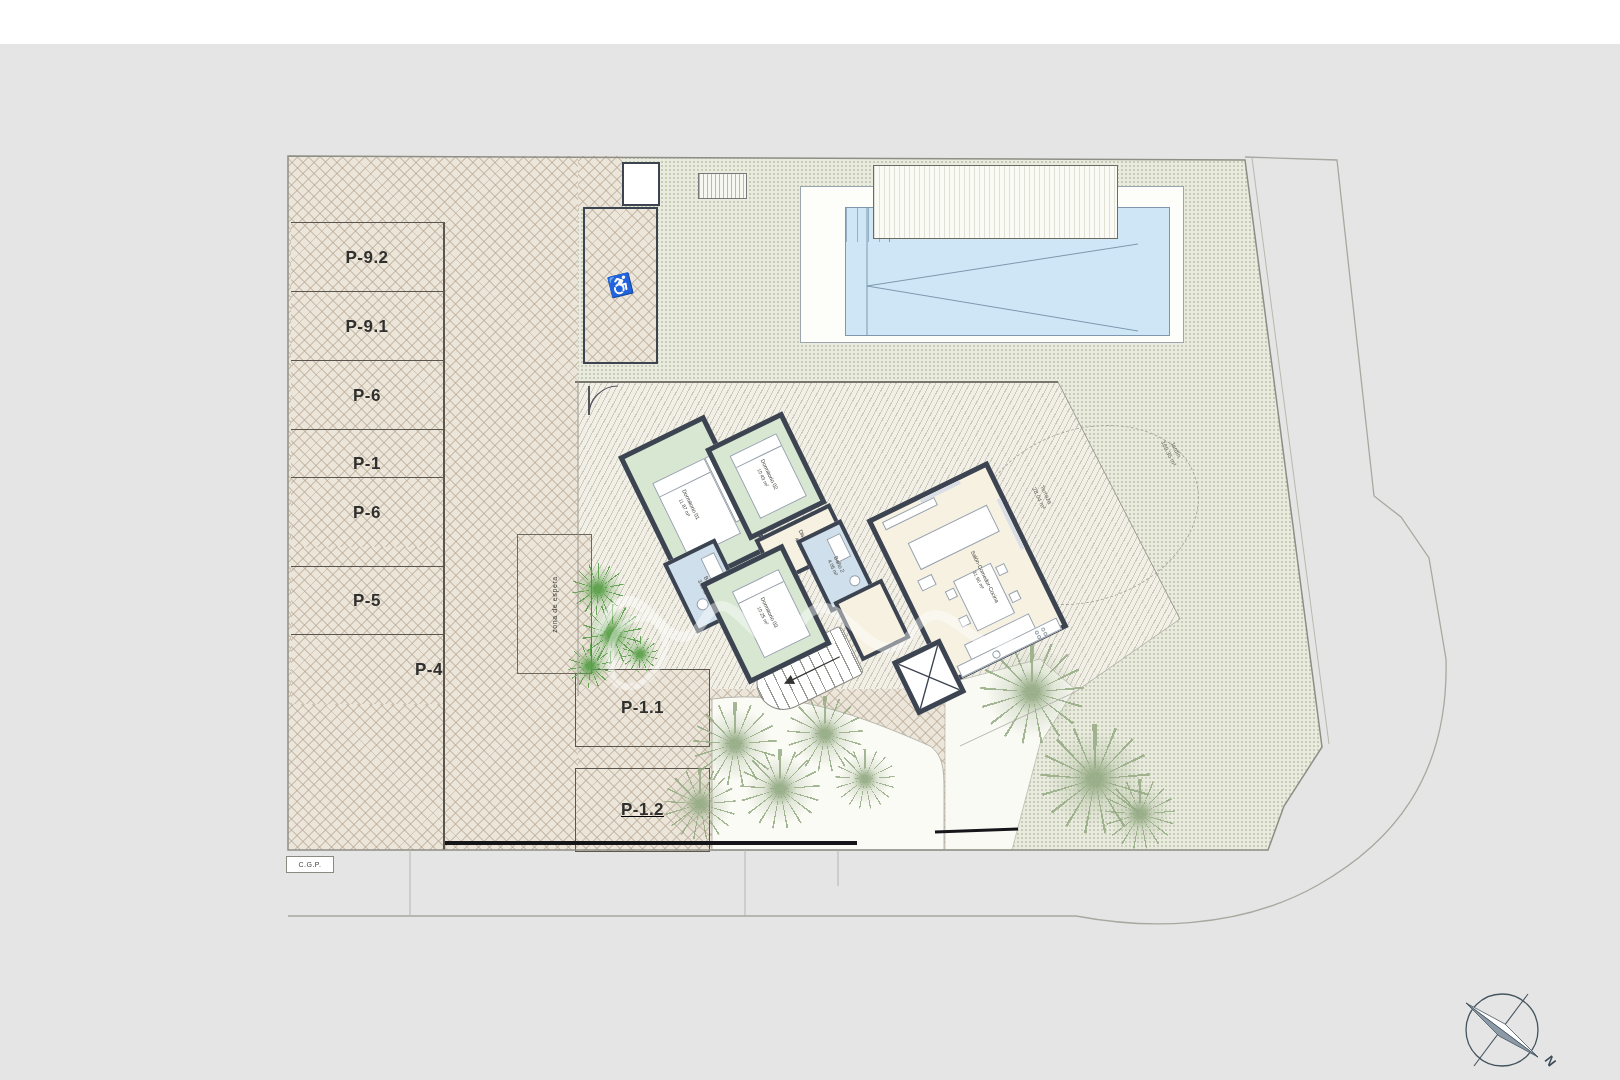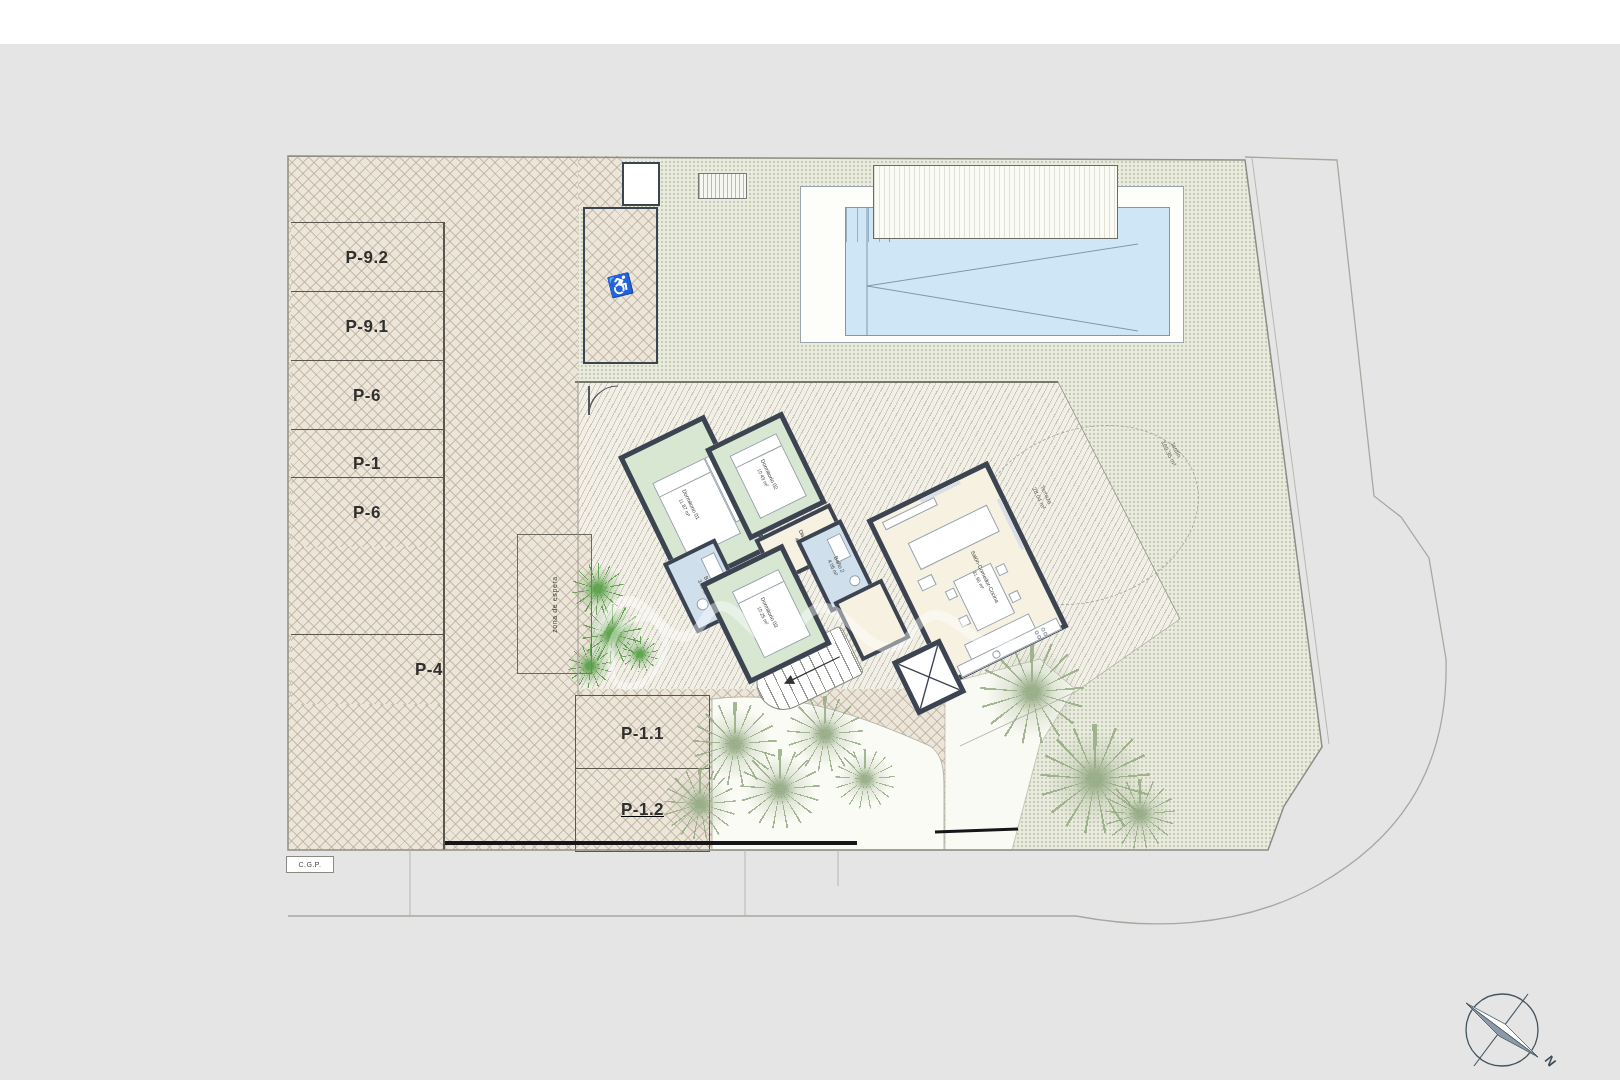--- a/index.html
+++ b/index.html
@@ -73,26 +73,29 @@
     </div>
   <div class="abs stall herr" style="top:316px;height:69px;">
       <span>P-6</span>
     </div>
   <div class="abs stall herr" style="top:385px;height:68px;">
       <span>P-1</span>
     </div>
   <div class="abs stall herr" style="top:433px;height:69px;">
       <span>P-6</span>
     </div>
+  <div class="abs stall herr" style="top:522px;height:68px;">
+      <span>P-5</span>
+    </div>
   <div class="abs stall herr" style="top:590px;height:69px;justify-content:flex-end;">
       <span>P-4</span>
     </div>
   <div class="abs" style="left:443px;top:178px;width:1.5px;height:628px;background:#5a564e;"></div>
 
-  <div class="abs pstall herr" style="left:575px;top:651px;width:133px;height:76px;">
+  <div class="abs pstall herr" style="left:575px;top:625px;width:133px;height:76px;">
       <span>P-1.1</span>
     </div>
   <div class="abs pstall herr" style="left:575px;top:724px;width:133px;height:82px;text-decoration:underline;">
       <span>P-1.2</span>
     </div>
 
   <div class="abs zona herr">
     <span>zona de espera</span>
   </div>
 

